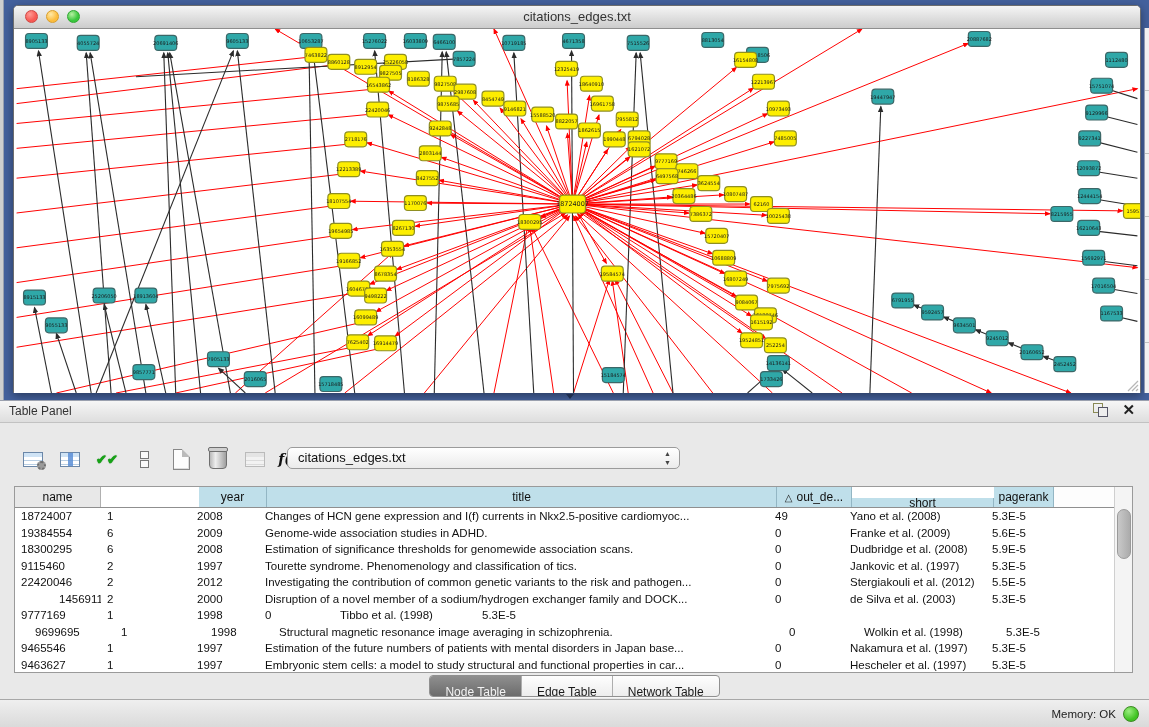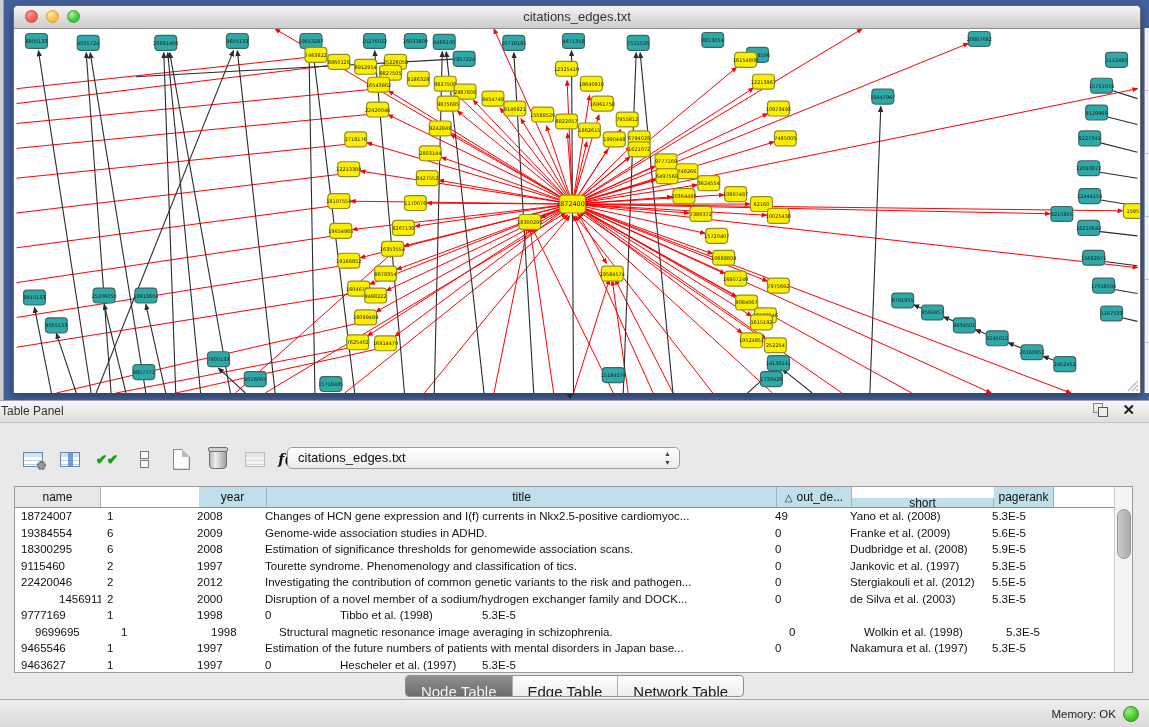--- a/index.html
+++ b/index.html
@@ -18,21 +18,21 @@
   .light{width:13px;height:13px;border-radius:50%;box-sizing:border-box}
   .light.red{background:radial-gradient(circle at 35% 30%,#ff9a94,#f75a54 60%);border:1px solid #cf4643}
   .light.yellow{background:radial-gradient(circle at 35% 30%,#ffe9a8,#fcbd3f 60%);border:1px solid #d99e2b}
   .light.green{background:radial-gradient(circle at 35% 30%,#b6f0a2,#3ac73d 60%);border:1px solid #2da82f}
   #gcanvas{position:relative;width:1126px;height:364px;background:#fff;overflow:hidden}
   .grip{position:absolute;right:1px;bottom:1px;opacity:.7}
 
   
   #tpanel{position:absolute;left:0;top:400px;width:1149px;height:299px;background:#e9e9e9;border-top:1px solid #9aa0ae}
   .phead{position:relative;height:21px;background:linear-gradient(#f6f6f6,#dedede);border-bottom:1px solid #c2c2c2}
-  .phead-title{font-size:12px;color:#333;padding-left:1px;line-height:21px}
+  .phead-title{font-size:12px;color:#333;padding-left:9px;line-height:21px}
   .phead-tools{position:absolute;right:14px;top:2px;display:flex;gap:14px;align-items:center}
   .float-icon{position:relative;width:15px;height:14px}
   .float-icon b{position:absolute;width:8px;height:8px;border:1px solid #8a8a55;background:transparent}
   .float-icon b:first-child{left:0;top:0}
   .float-icon b:last-child{right:0;bottom:0;border-color:#556;background:#eee}
   .close-x{font-size:15px;font-weight:bold;color:#222;line-height:14px;cursor:default}
 
   .toolbar{position:absolute;left:20px;top:45px;display:flex;align-items:center;gap:11px;height:26px}
   .tb{width:26px;height:24px;display:flex;align-items:center;justify-content:center}
   .mini-table{width:20px;height:15px;border:1px solid #6b87a8;background:
@@ -68,21 +68,21 @@
   .tbody{font-size:11.5px;color:#111}
   .tr{display:flex;height:16.5px;align-items:center}
   .td{box-sizing:border-box;padding:0 0 0 6px;white-space:nowrap;overflow:hidden}
   .vscroll{position:absolute;right:0;top:0;bottom:0;width:17px;background:#f4f4f4;border-left:1px solid #cfcfcf}
   .vthumb{position:absolute;left:2px;top:22px;width:12px;height:48px;background:linear-gradient(90deg,#c9c9c9,#ababab);
       border-radius:7px;border:1px solid #9a9a9a}
 
   .tabsrow{position:absolute;left:0;top:274px;width:100%;display:flex;justify-content:center}
   .seg{display:flex;border:1px solid #909090;border-radius:4px;overflow:hidden;height:20px;
       background:linear-gradient(#fefefe,#ededed);box-shadow:0 1px 0 rgba(255,255,255,.6)}
-  .seg .segbtn{font-size:15px;padding:6px 15px;line-height:20px;color:#1a1a1a;border-right:1px solid #aeaeae;cursor:default}
+  .seg .segbtn{font-size:12px;padding:6px 15px;line-height:20px;color:#1a1a1a;border-right:1px solid #aeaeae;cursor:default}
   .seg .segbtn:last-child{border-right:none}
   .seg .segbtn.sel{background:linear-gradient(#8f8f8f,#6c6c6c);color:#f3f3f3}
 
   #statusbar{position:absolute;left:0;top:699px;width:1149px;height:28px;
       background:linear-gradient(#efefef,#dadada);border-top:1px solid #a8a8a8;box-sizing:border-box}
   .mem{position:absolute;right:10px;top:0;height:28px;display:flex;align-items:center;gap:7px;font-size:11.5px;color:#222}
   .memdot{width:14px;height:14px;border-radius:50%;background:radial-gradient(circle at 35% 30%,#9bee7f,#3fc322 65%);
       border:1px solid #3c8a22}
 
   .split-handle{position:absolute;left:563px;top:393px;width:14px;height:7px}
@@ -654,20 +654,21 @@
             <div class="td" style="width: 510px;">Estimation of the future numbers of patients with mental disorders in Japan base...</div>
             <div class="td" style="width: 75px;">0</div>
             <div class="td" style="width: 142px;">Nakamura et al. (1997)</div>
             <div class="td" style="width: 60px;">5.3E-5</div>
             <div class="td" style="width: 70px;"></div>
           </div>
           <div class="tr">
             <div class="td" style="width: 86px;">9463627</div>
             <div class="td" style="width: 90px;">1</div>
             <div class="td" style="width: 68px;">1997</div>
+            <div class="td" style="width: 510px;">Embryonic stem cells: a model to study structural and functional properties in car...</div>
             <div class="td" style="width: 75px;">0</div>
             <div class="td" style="width: 142px;">Hescheler et al. (1997)</div>
             <div class="td" style="width: 60px;">5.3E-5</div>
             <div class="td" style="width: 70px;"></div>
           </div>
         </div>
       <div class="vscroll">
           <div class="vthumb"></div>
         </div>
     </div>

